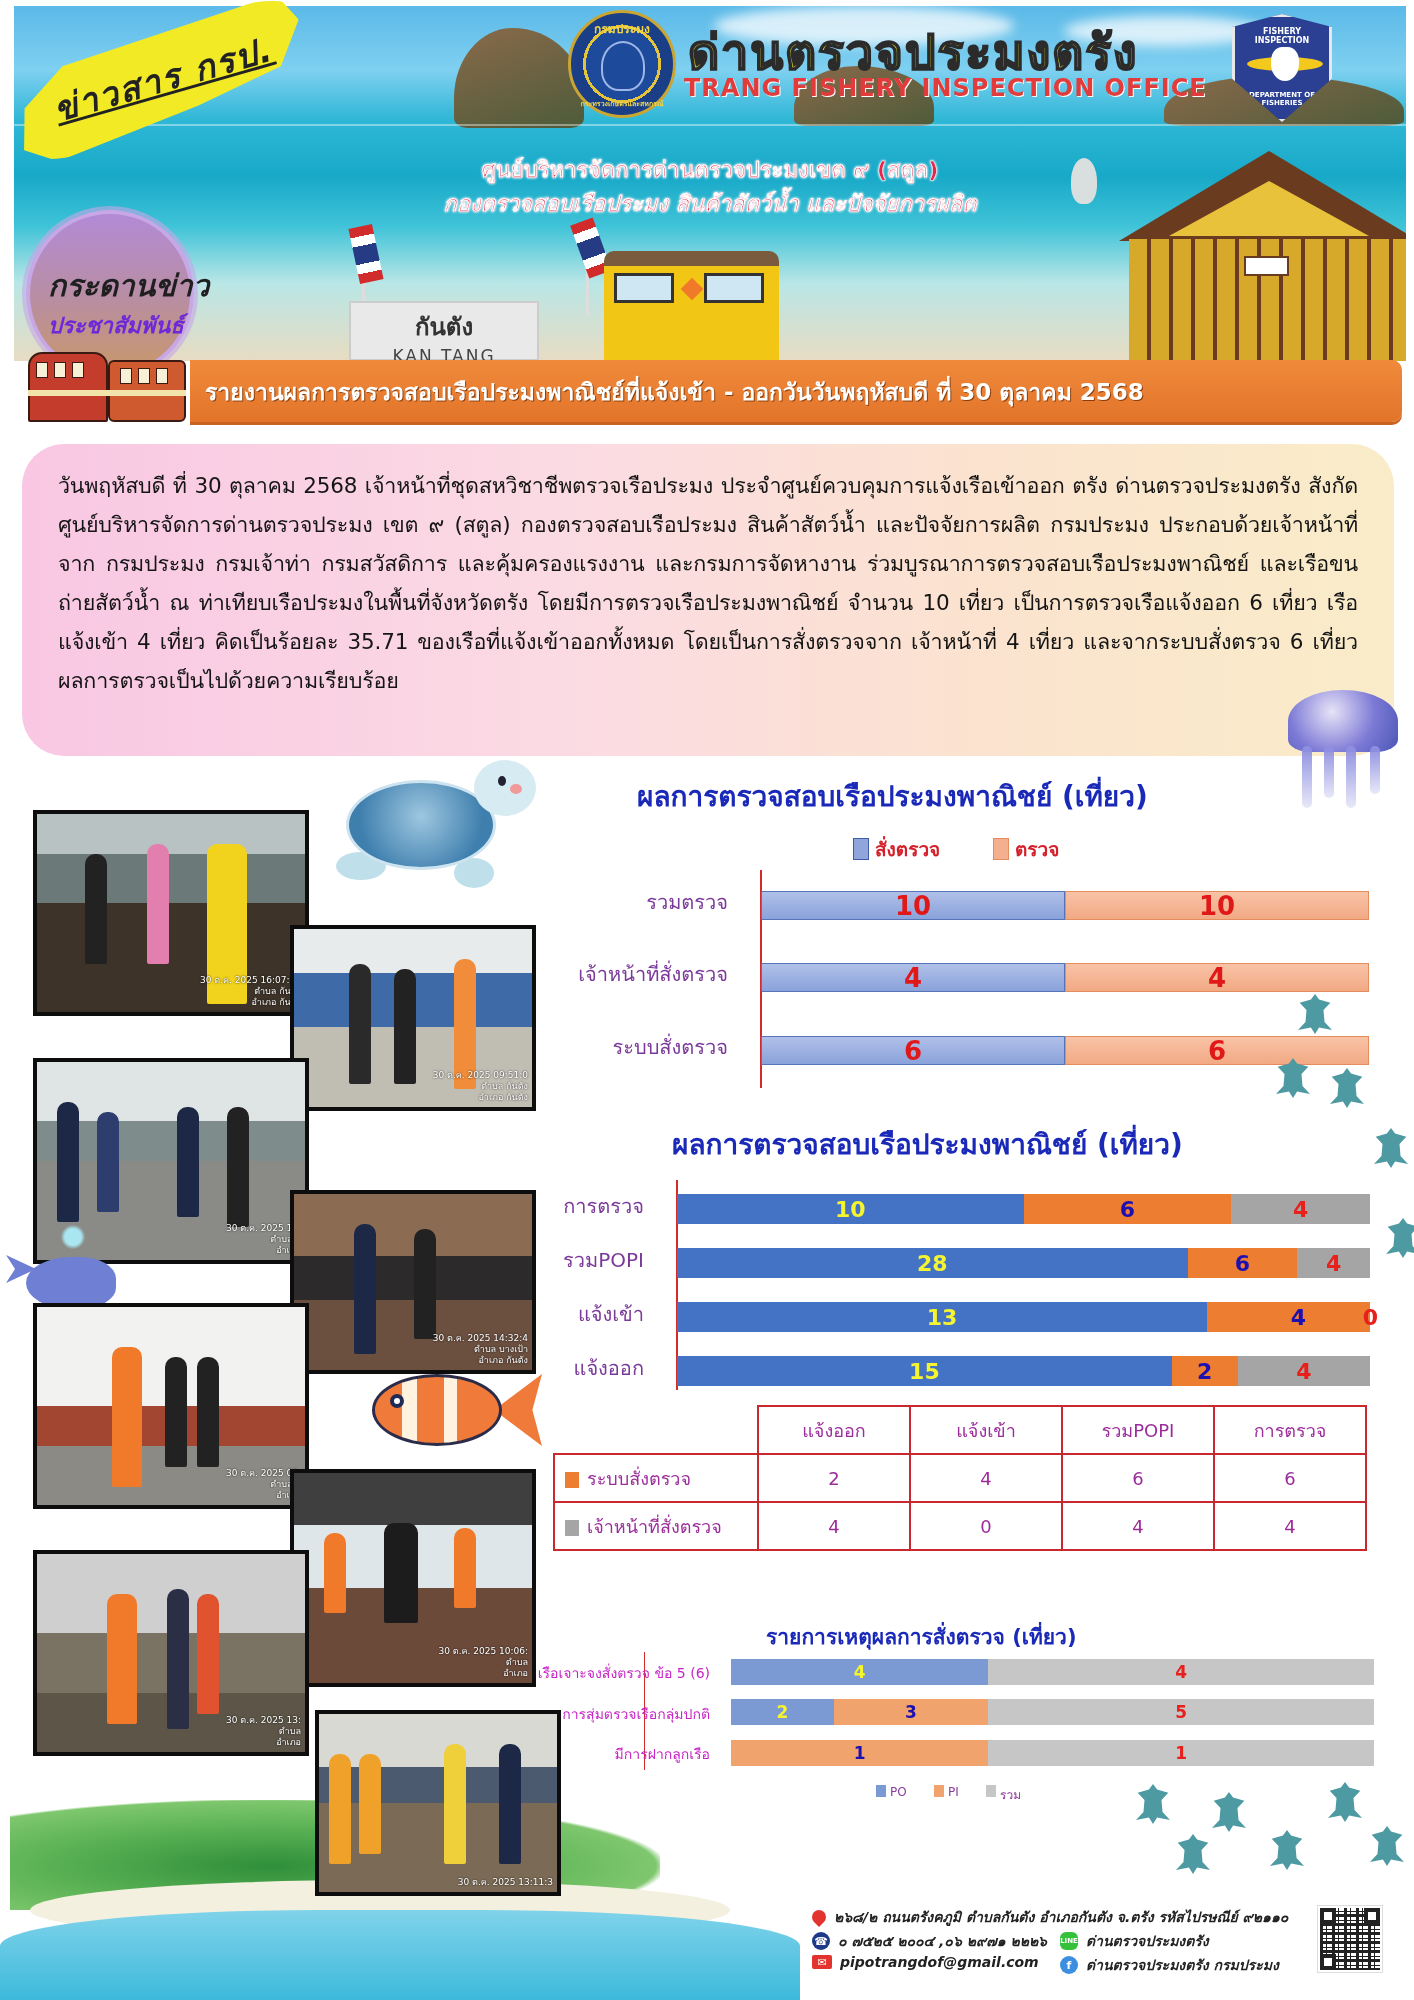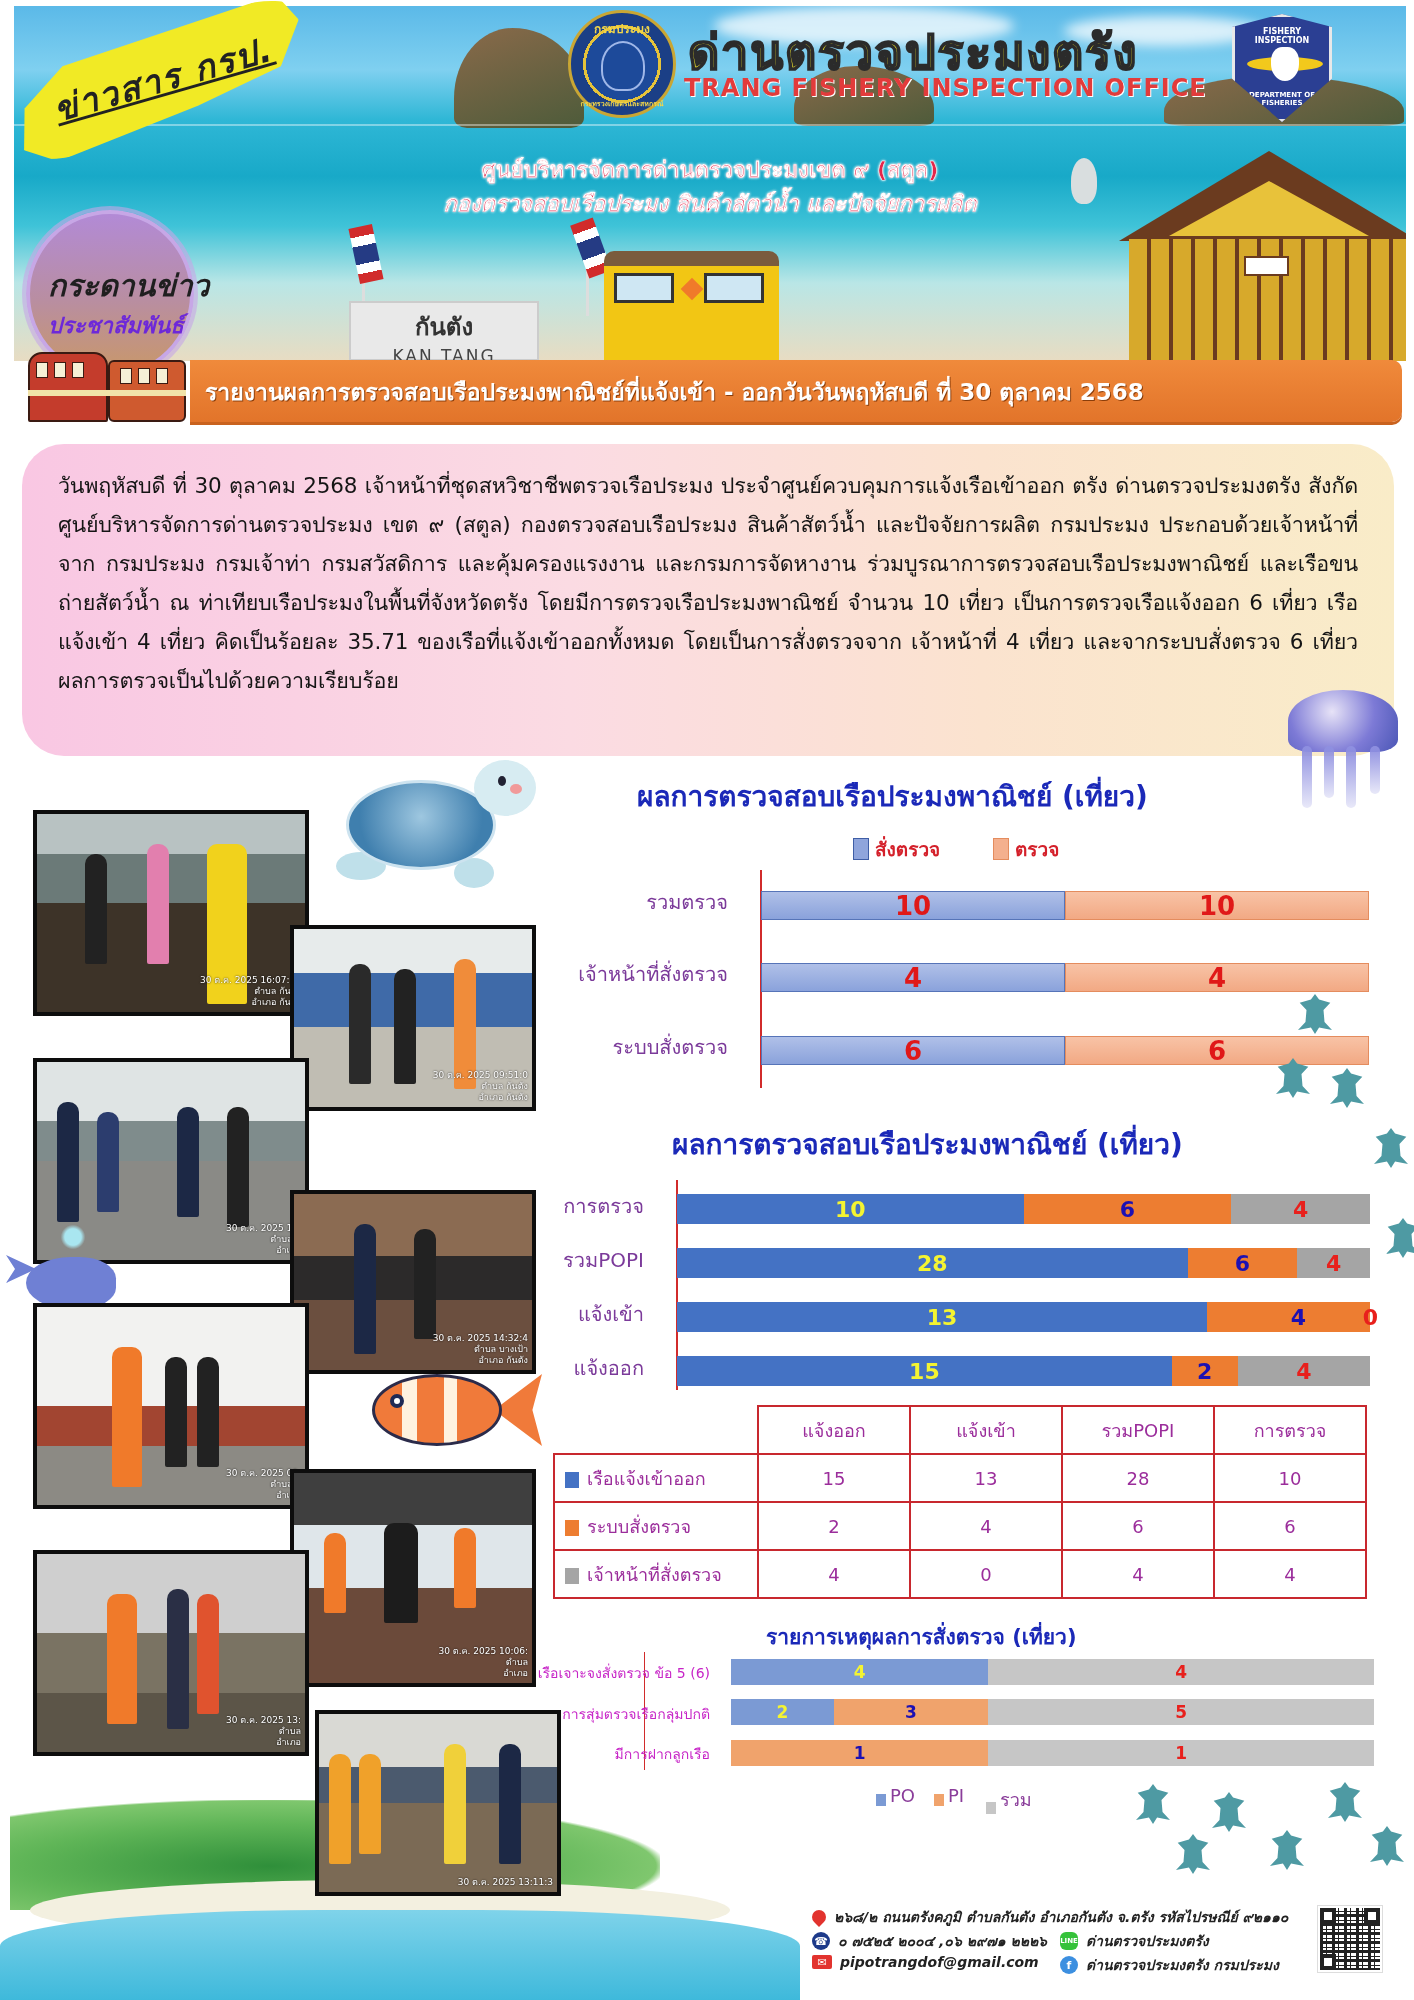--- a/index.html
+++ b/index.html
@@ -195,21 +195,21 @@
   .data-table td.rowhead { text-align: left; padding-left: 10px; white-space: nowrap; }
   .data-table td.blank { border-top: none; border-left: none; }
   .sw { display: inline-block; width: 14px; height: 16px; margin-right: 8px; vertical-align: middle; }
 
   
   .c3 .seg.blue { background: #7b9ad4; color: #f4f431; }
   .c3 .seg.orange { background: #f0a36c; color: #1c10b3; }
   .c3 .seg.gray { background: #c6c6c6; color: #e8201c; }
   .c3 .seg { font-size: 17px; }
   .c3-cat { position: absolute; text-align: right; color: #c724c7; font-size: 14px; white-space: nowrap; }
-  .c3-legend { position: absolute; display: flex; align-items: flex-end; gap: 4px; font-size: 18px; color: #8a3d9a; }
+  .c3-legend { position: absolute; display: flex; align-items: flex-start; gap: 4px; font-size: 12px; color: #8a3d9a; }
   .c3-legend .s { width: 10px; height: 12px; }
 
   .sea-turtle { position: absolute; width: 34px; height: 40px; background: #4e9aa3;
     clip-path: polygon(50% 0, 62% 14%, 95% 22%, 75% 40%, 78% 70%, 100% 90%, 62% 84%, 50% 100%, 38% 84%, 0 90%, 22% 70%, 25% 40%, 5% 22%, 38% 14%); }
 
   
   .contact { position: absolute; font-size: 14px; font-style: italic; font-weight: bold; color: #222; white-space: nowrap; display: flex; align-items: center; gap: 8px; }
   .ico { display: inline-flex; align-items: center; justify-content: center; width: 18px; height: 18px; border-radius: 50%; font-size: 11px; font-style: normal; color: #fff; }
   .ico.pin { background: #e2332e; border-radius: 50% 50% 50% 0; transform: rotate(-45deg); width: 14px; height: 14px; }
   .ico.phone { background: #1d3a8a; }
@@ -472,27 +472,20 @@
 </div>
 
 <table class="data-table">
   <tbody>
       <tr>
     <td class="blank" style="width:204px;border:none;"></td>
     <th style="width:152px;">แจ้งออก</th>
     <th style="width:152px;">แจ้งเข้า</th>
     <th style="width:152px;">รวมPOPI</th>
     <th style="width:152px;">การตรวจ</th>
-  </tr>
-  <tr>
-    <td class="rowhead"><span class="sw" style="background:#4472c4;"></span><span>เรือแจ้งเข้าออก</span></td>
-    <td>15</td>
-    <td>13</td>
-    <td>28</td>
-    <td>10</td>
   </tr>
   <tr>
     <td class="rowhead"><span class="sw" style="background:#ed7d31;"></span><span>ระบบสั่งตรวจ</span></td>
     <td>2</td>
     <td>4</td>
     <td>6</td>
     <td>6</td>
   </tr>
   <tr>
     <td class="rowhead"><span class="sw" style="background:#a5a5a5;"></span><span>เจ้าหน้าที่สั่งตรวจ</span></td>

